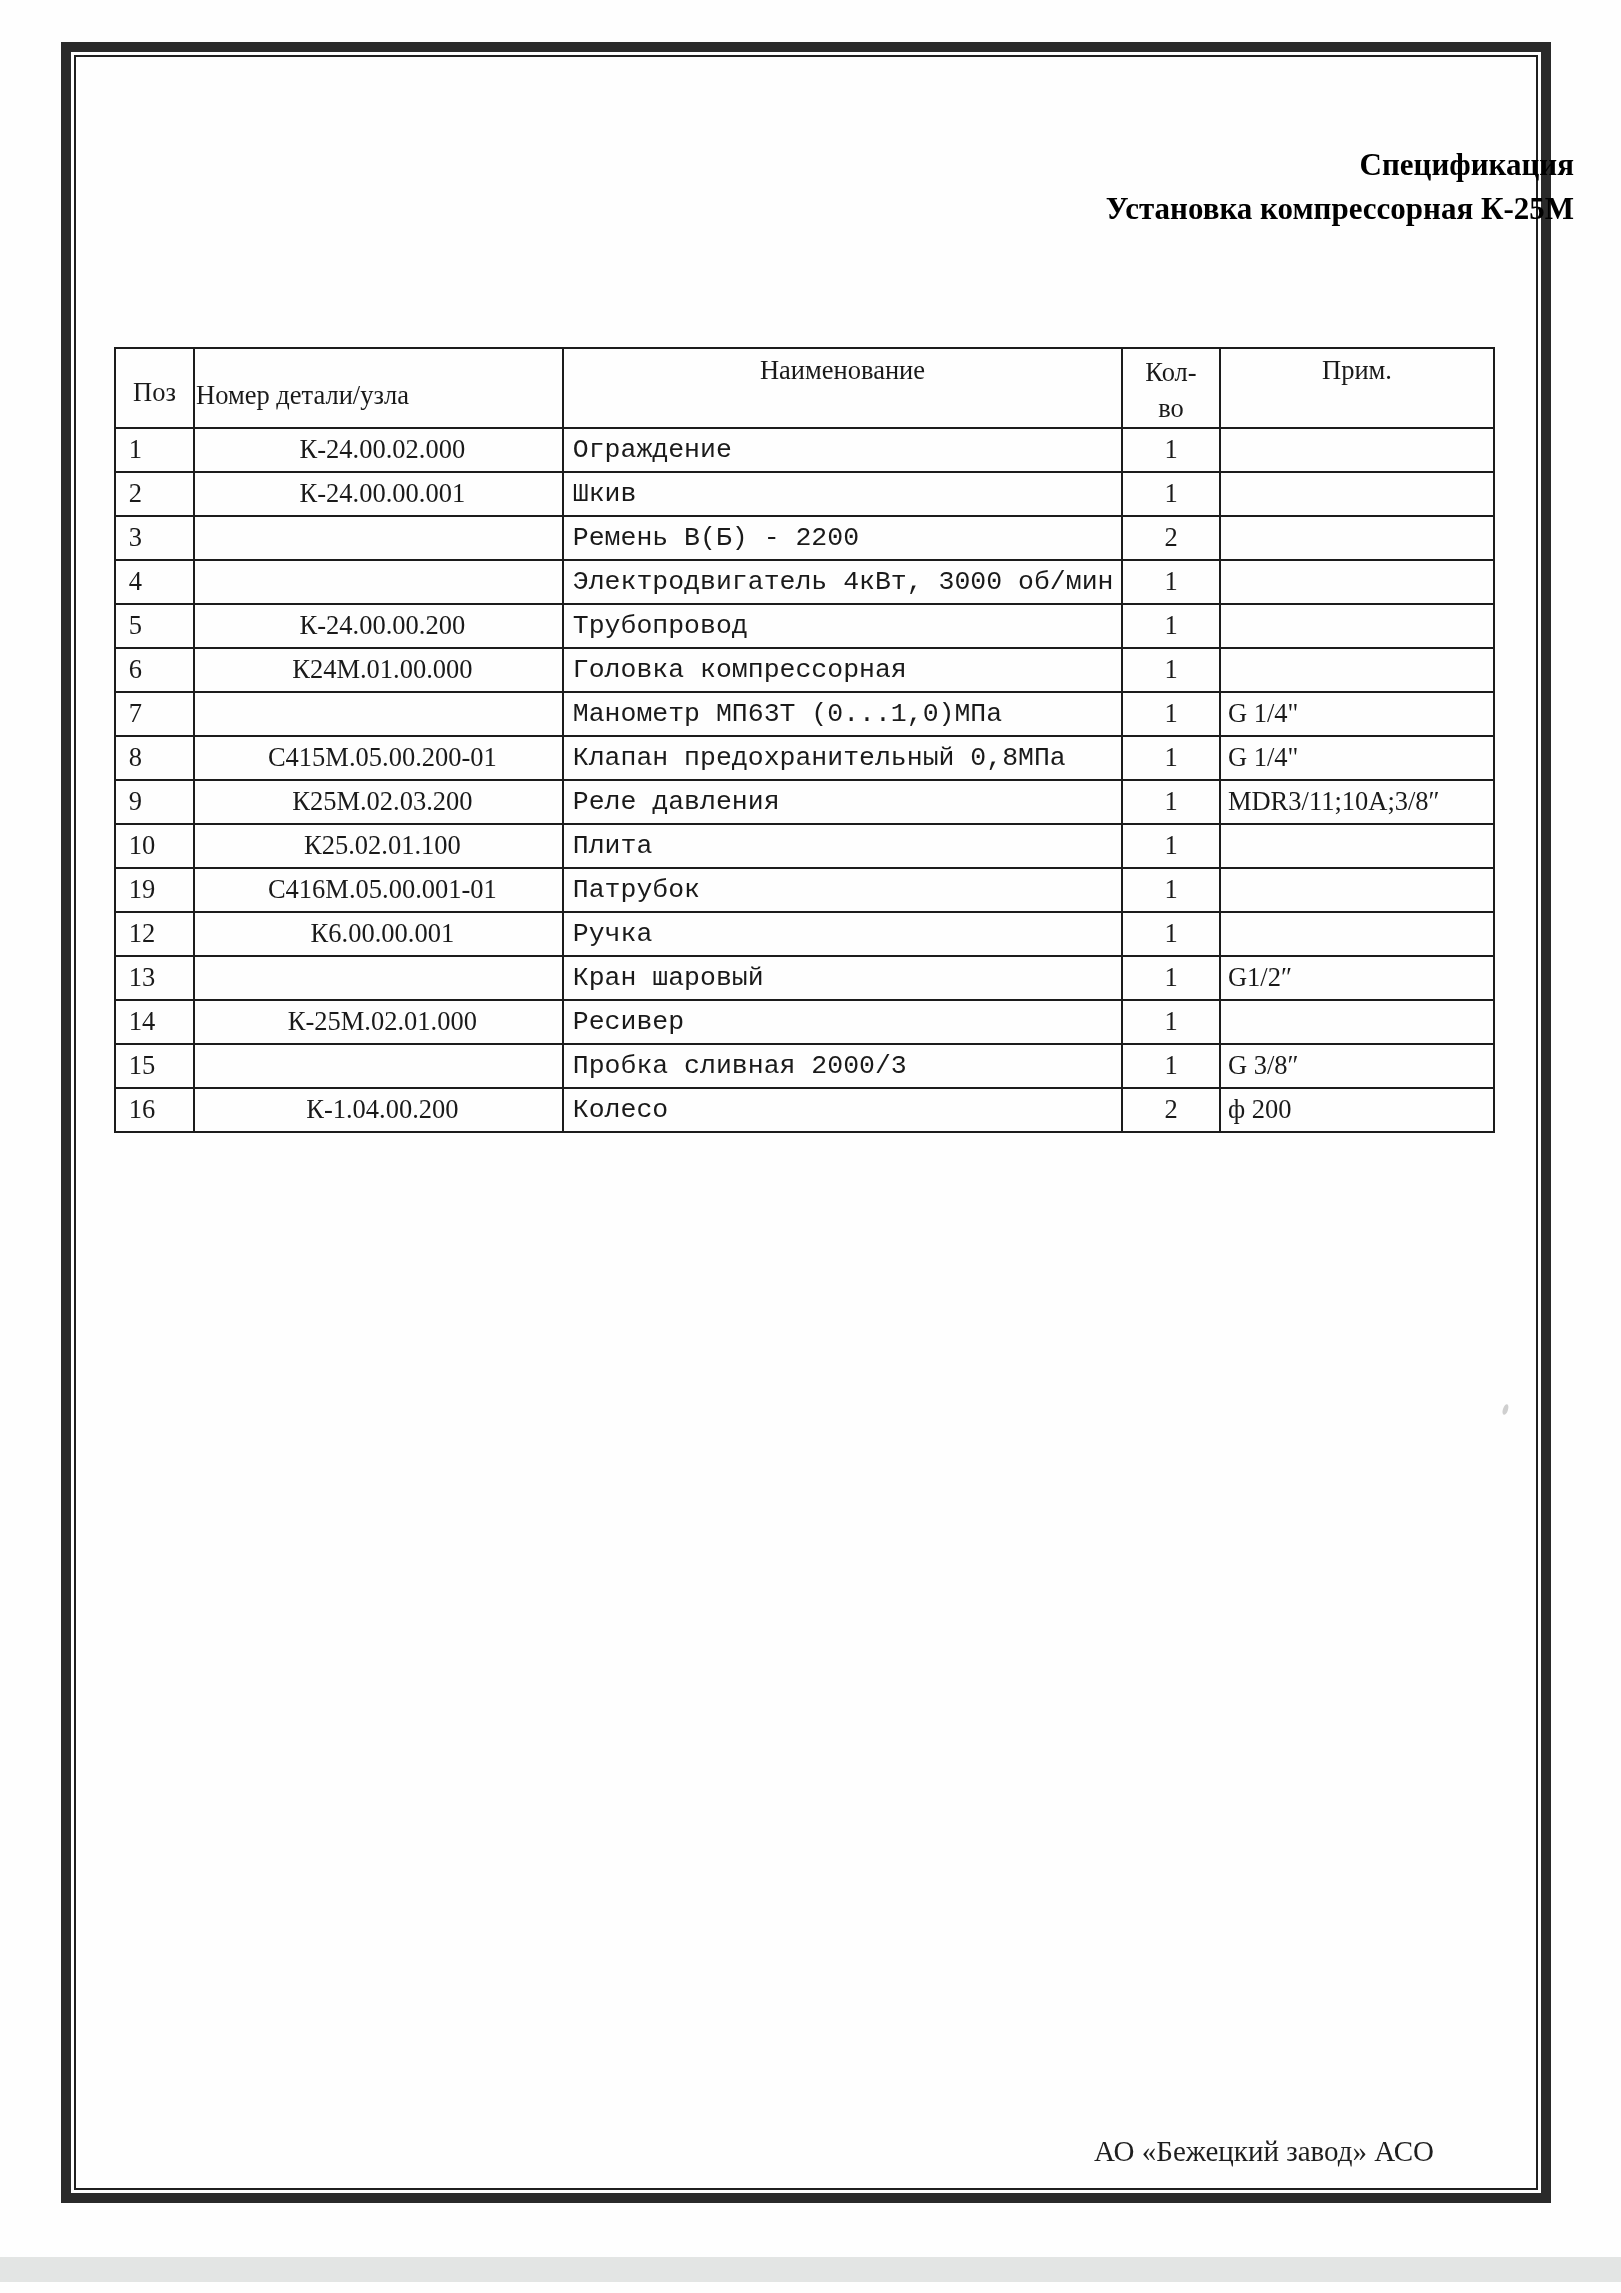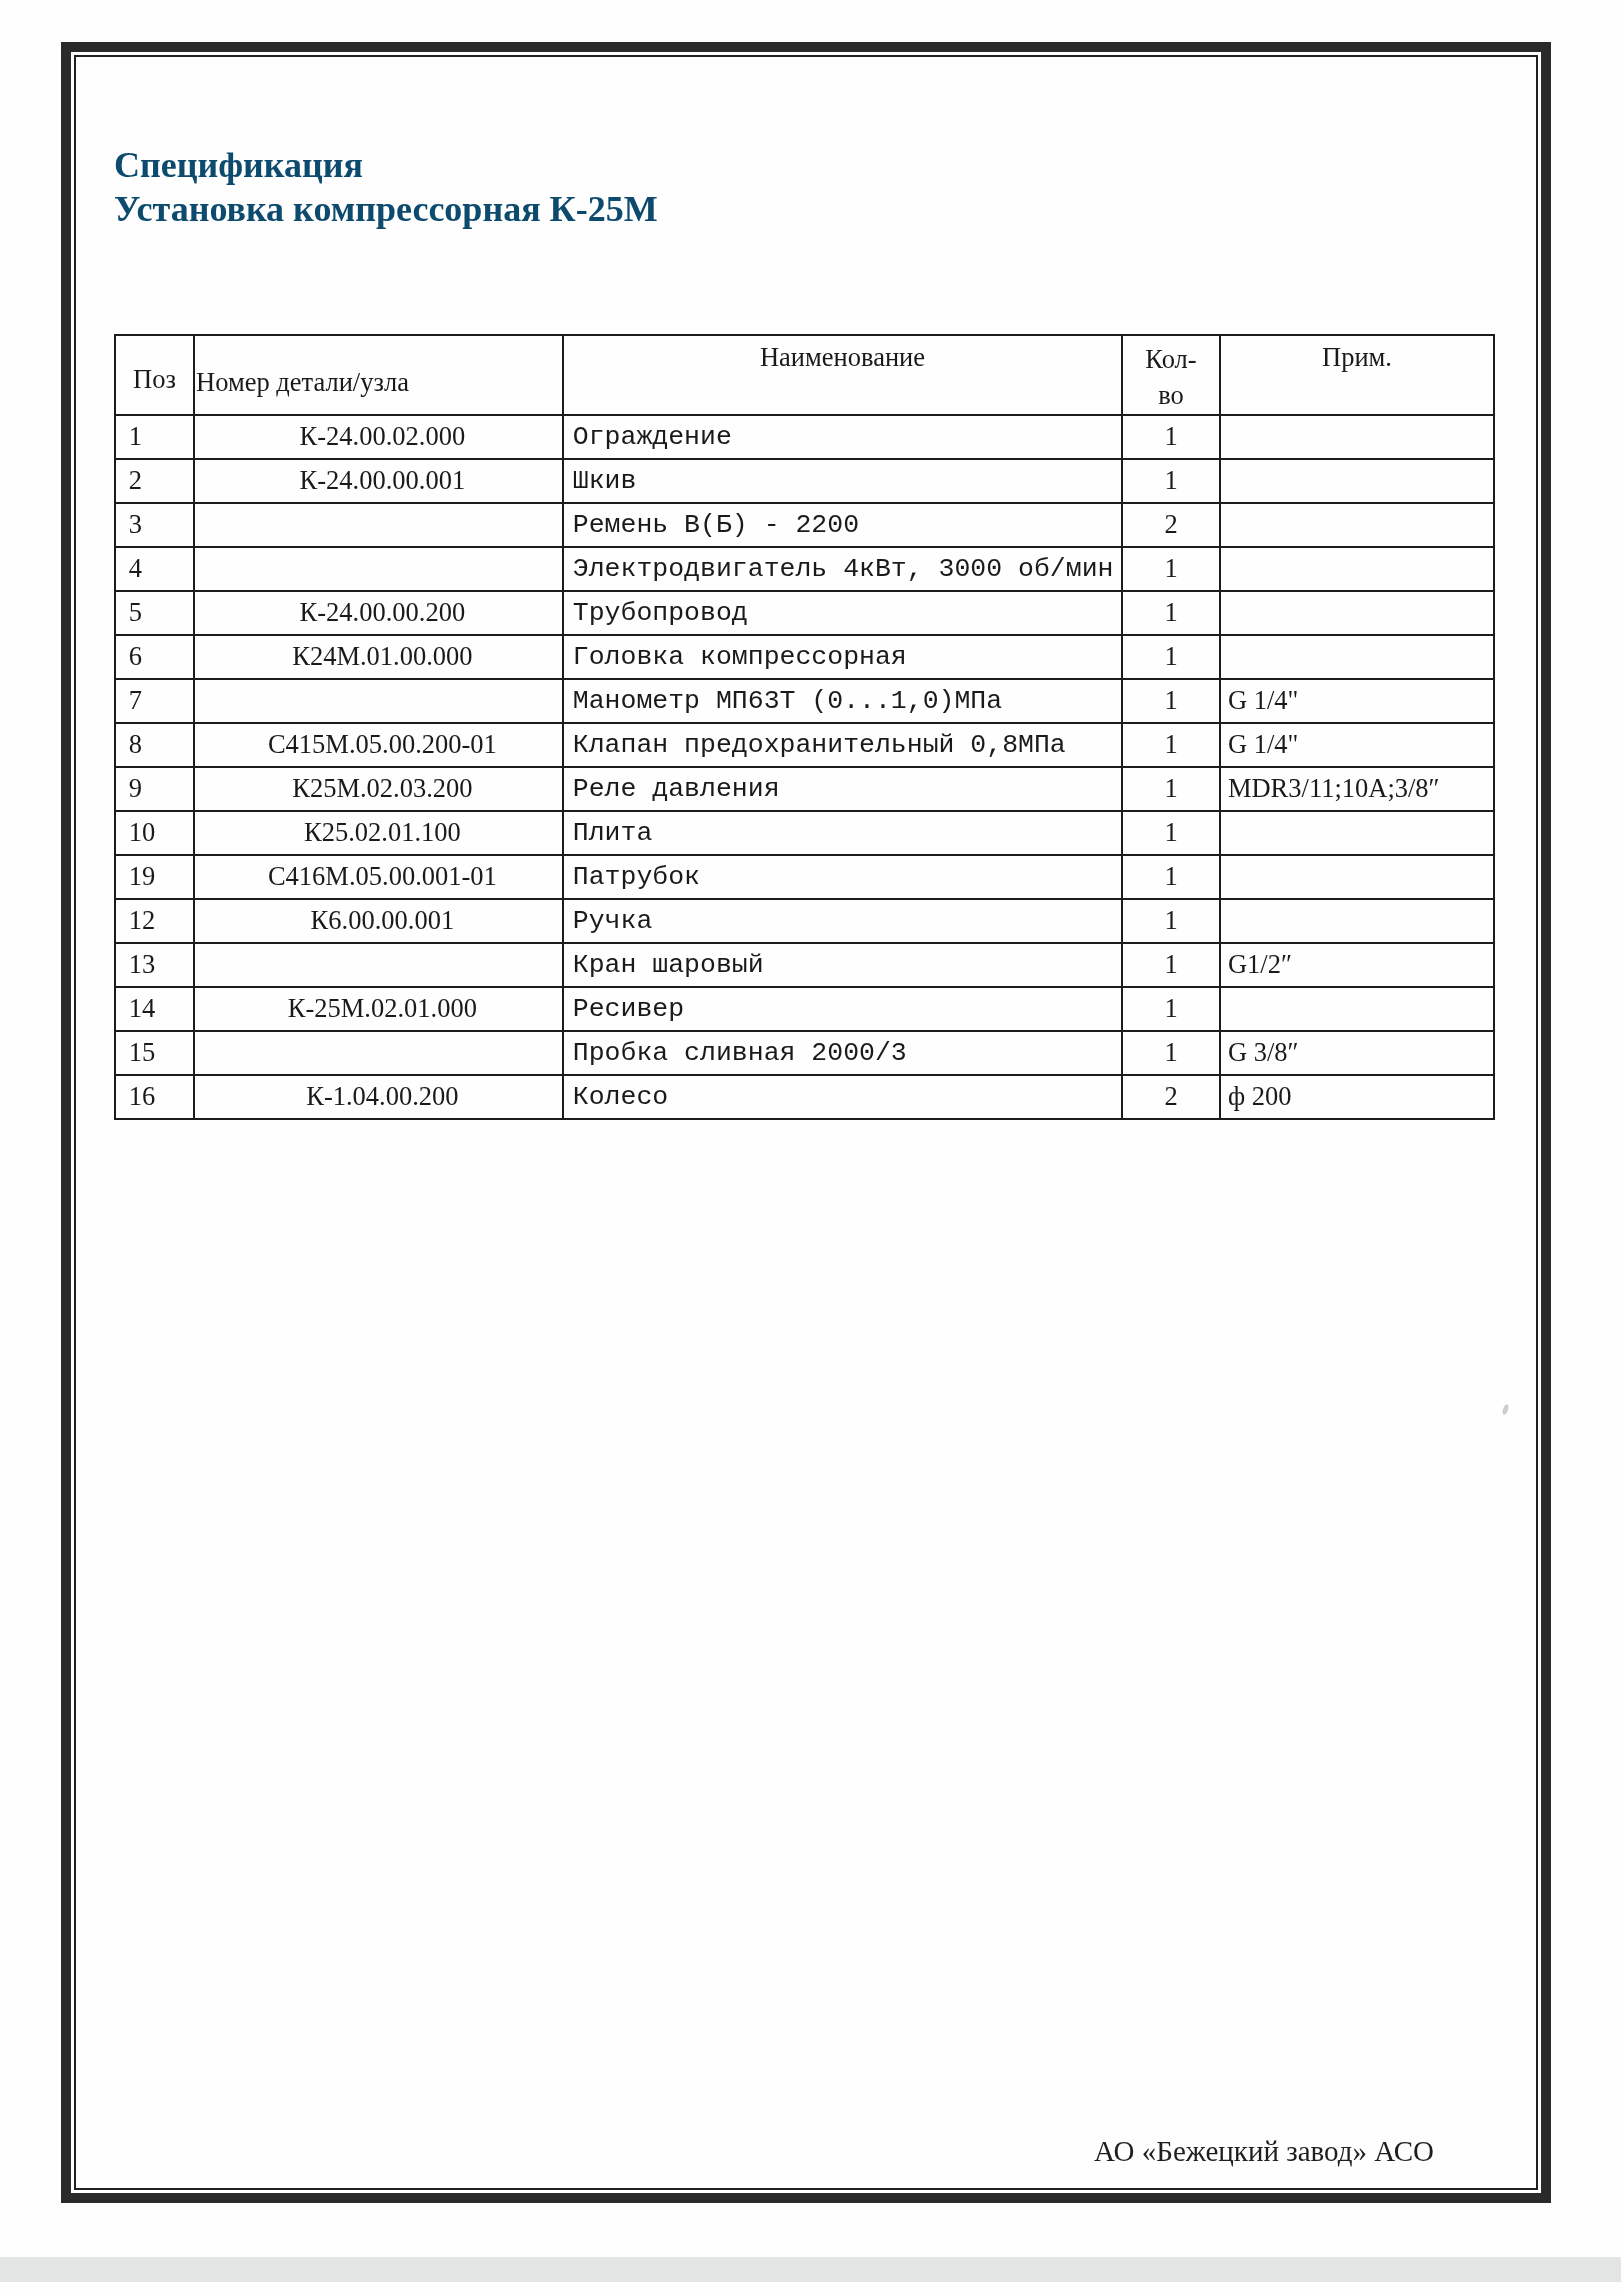--- a/index.html
+++ b/index.html
@@ -30,31 +30,31 @@
     position: absolute;
     inset: 2.9px;
     border: 2px solid #1f1f1f;
   }
   
   .title-block {
     position: absolute;
     left: 114px;
     top: 143px;
     width: 1460px;
-    text-align: left;
+    text-align: right;
     font-weight: bold;
-    font-size: 36px;
+    font-size: 31px;
     line-height: 44px;
-    color: #0c4a6e;
+    color: #000000;
   }
   
   table.spec {
     position: absolute;
     left: 114px;
-    top: 334px;
+    top: 347px;
     width: 1379px;
     border-collapse: collapse;
     table-layout: fixed;
     border: 2.9px solid #1c1c1c;
     font-size: 26.5px;
     color: #1a1a1a;
   }
   table.spec th, table.spec td {
     border: 2px solid #1c1c1c;
     box-sizing: border-box;

